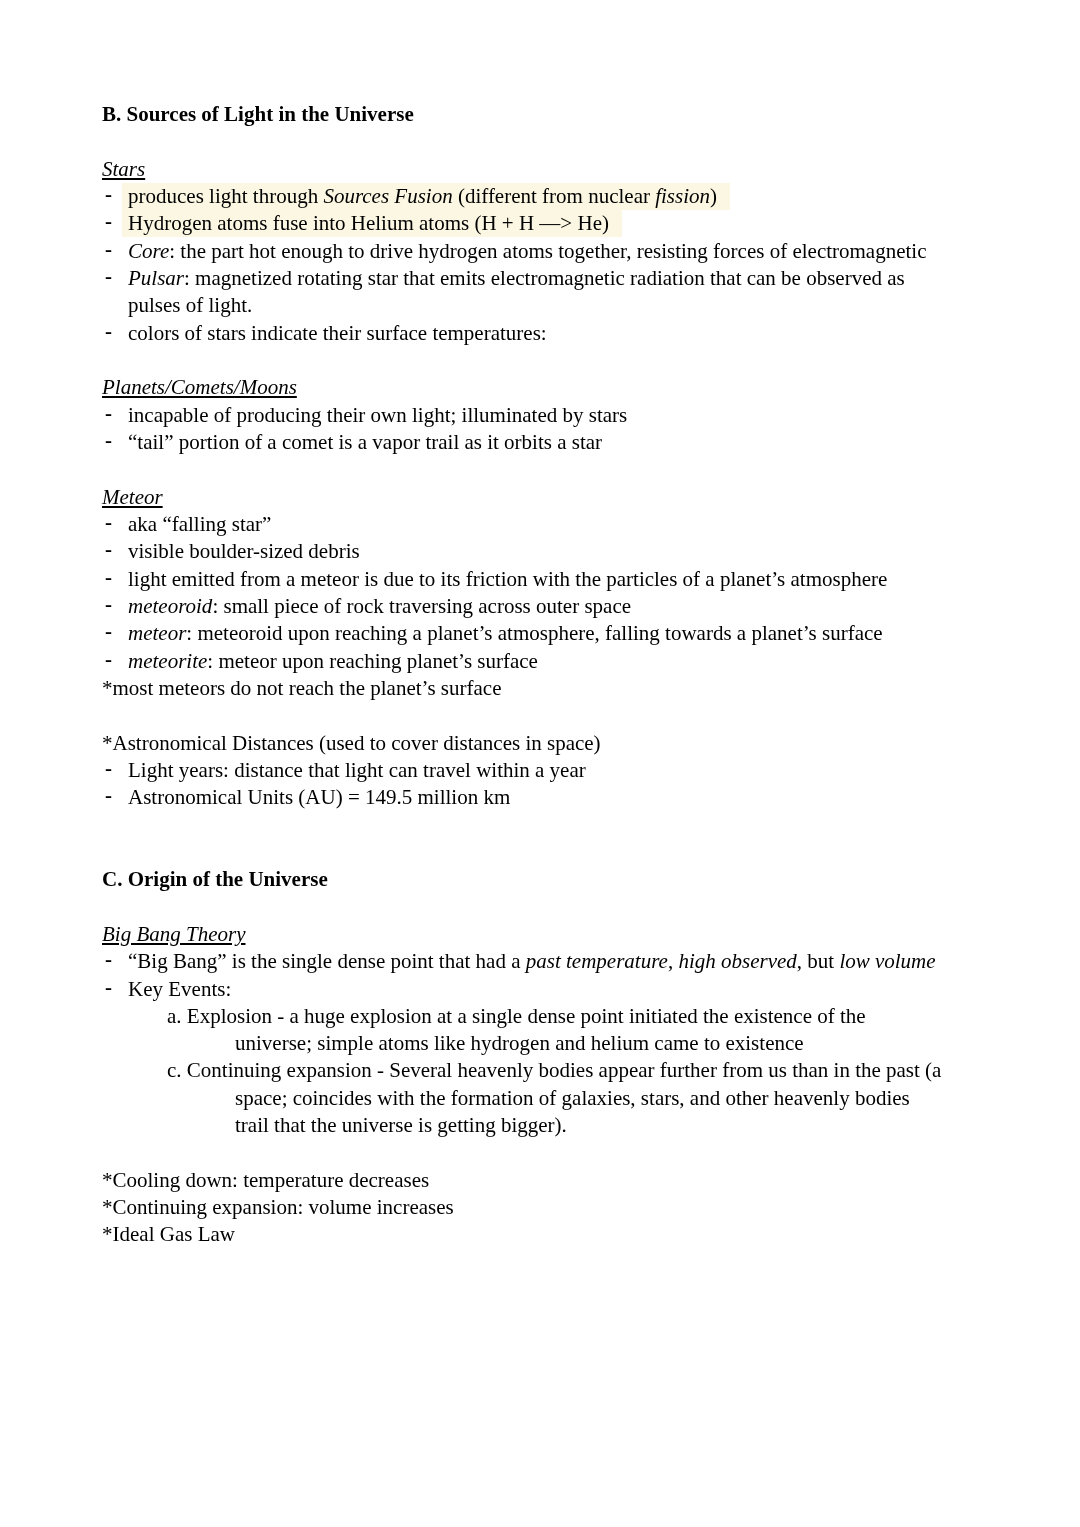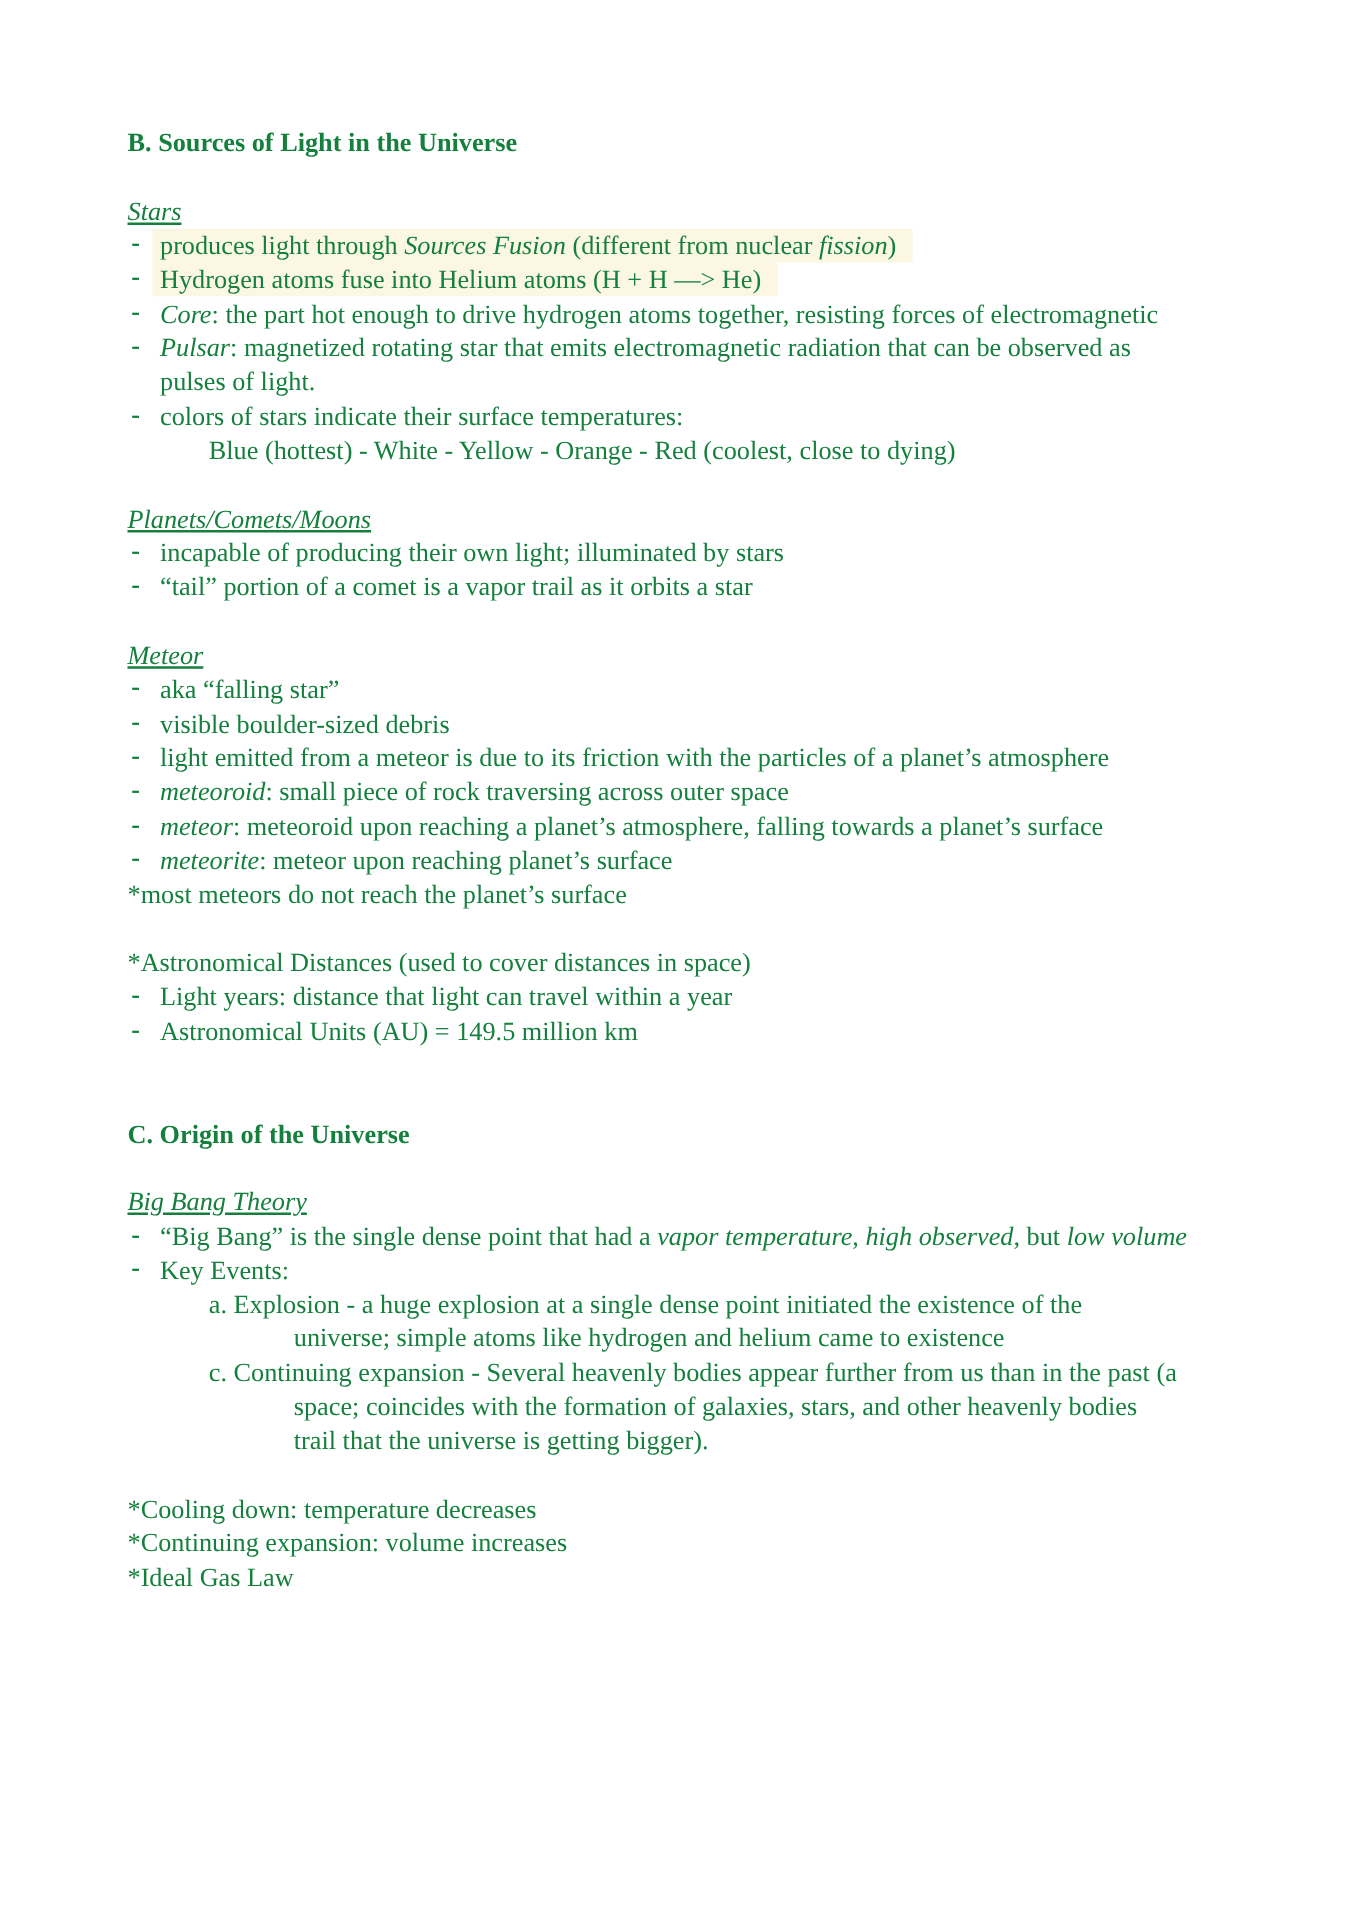--- a/index.html
+++ b/index.html
@@ -5,21 +5,21 @@
   html,body { margin:0; padding:0; background:#ffffff; }
   .page {
     position:relative;
     width:1080px; height:1527px;
     background:#ffffff;
     box-sizing:border-box;
     padding:101px 40px 0 102px;
     font-family:"Liberation Serif", serif;
     font-size:21px;
     line-height:27.33px;
-    color:#15803d;
+    color:#000000;
     overflow:hidden;
   }
   .line { min-height:27.33px; white-space:nowrap; }
   .b { font-weight:bold; }
   .i { font-style:italic; }
   .u { text-decoration:underline; text-underline-offset:2px;font-style:italic; }
   .bullet { position:relative; padding-left:26px; }
   .marker { position:absolute; left:3px; top:-2px; font-weight:bold; }
   .cont { padding-left:26px; }
   .sub { padding-left:65px; }
@@ -39,21 +39,20 @@
   <div class="line bullet"><span class="marker">-</span><span class="hl"><span>produces light through </span><span class="i">Sources Fusion</span><span> (different from nuclear </span><span class="i">fission</span><span>)</span></span></div>
 
   <div class="line bullet"><span class="marker">-</span><span class="hl"><span>Hydrogen atoms fuse into Helium atoms (H + H —&gt; He)</span></span></div>
 
   <div class="line bullet"><span class="marker">-</span><span class="i">Core</span><span>: the part hot enough to drive hydrogen atoms together, resisting forces of electromagnetic</span></div>
 
   <div class="line bullet"><span class="marker">-</span><span class="i">Pulsar</span><span>: magnetized rotating star that emits electromagnetic radiation that can be observed as</span></div>
   <div class="line cont"><span>pulses of light.</span></div>
 
   <div class="line bullet"><span class="marker">-</span><span>colors of stars indicate their surface temperatures:</span></div>
-  <div class="line sub"><span>Blue (hottest) - White - Yellow - Orange - Red (coolest, close to dying)</span></div>
 
   <div class="line"></div>
 
   <div class="line"><span class="u">Planets/Comets/Moons</span></div>
   <div class="line bullet"><span class="marker">-</span><span>incapable of producing their own light; illuminated by stars</span></div>
   <div class="line bullet"><span class="marker">-</span><span>“tail” portion of a comet is a vapor trail as it orbits a star</span></div>
 
   <div class="line"></div>
 
   <div class="line"><span class="u">Meteor</span></div>
@@ -72,21 +71,21 @@
   <div class="line bullet"><span class="marker">-</span><span>Astronomical Units (AU) = 149.5 million km</span></div>
 
   <div class="line"></div>
   <div class="line"></div>
 
   <div class="line b"><span>C. Origin of the Universe</span></div>
   <div class="line"></div>
 
   <div class="line"><span class="u">Big Bang Theory</span></div>
 
-  <div class="line bullet"><span class="marker">-</span><span>“Big Bang” is the single dense point that had a </span><span class="i">vapor temperature</span><span>, </span><span class="i">high observed</span><span>, but </span><span class="i">low volume</span></div>
+  <div class="line bullet"><span class="marker">-</span><span>“Big Bang” is the single dense point that had a </span><span class="i">past temperature</span><span>, </span><span class="i">high observed</span><span>, but </span><span class="i">low volume</span></div>
 
   <div class="line bullet"><span class="marker">-</span><span>Key Events:</span></div>
 
   <div class="line sub"><span>a. Explosion - a huge explosion at a single dense point initiated the existence of the</span></div>
   <div class="line subcont"><span>universe; simple atoms like hydrogen and helium came to existence</span></div>
   <div class="line sub"><span>c. Continuing expansion - Several heavenly bodies appear further from us than in the past (a</span></div>
   <div class="line subcont"><span>space; coincides with the formation of galaxies, stars, and other heavenly bodies</span></div>
   <div class="line subcont"><span>trail that the universe is getting bigger).</span></div>
 
   <div class="line"></div>

